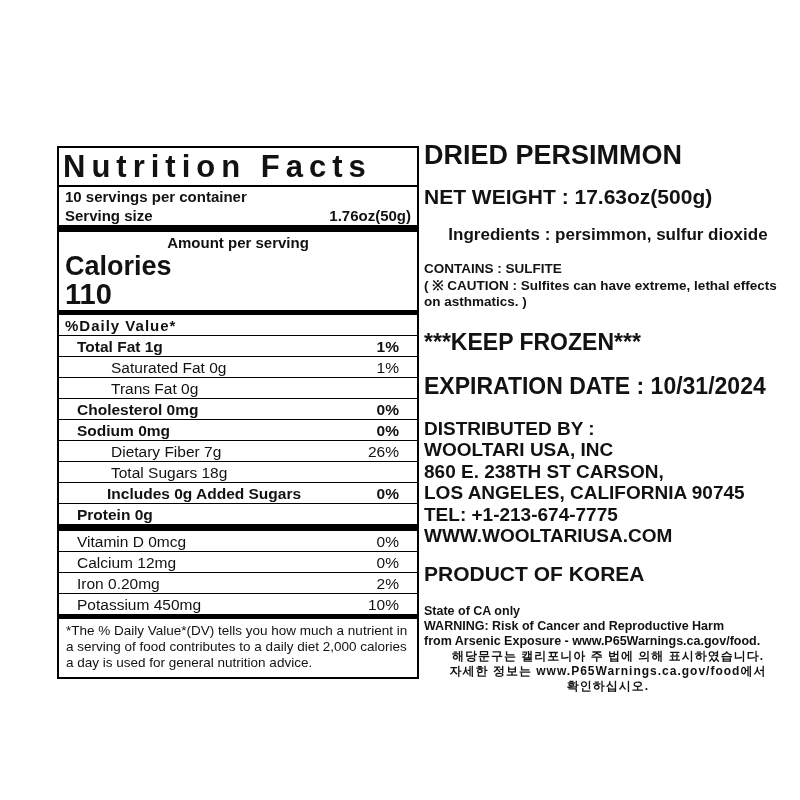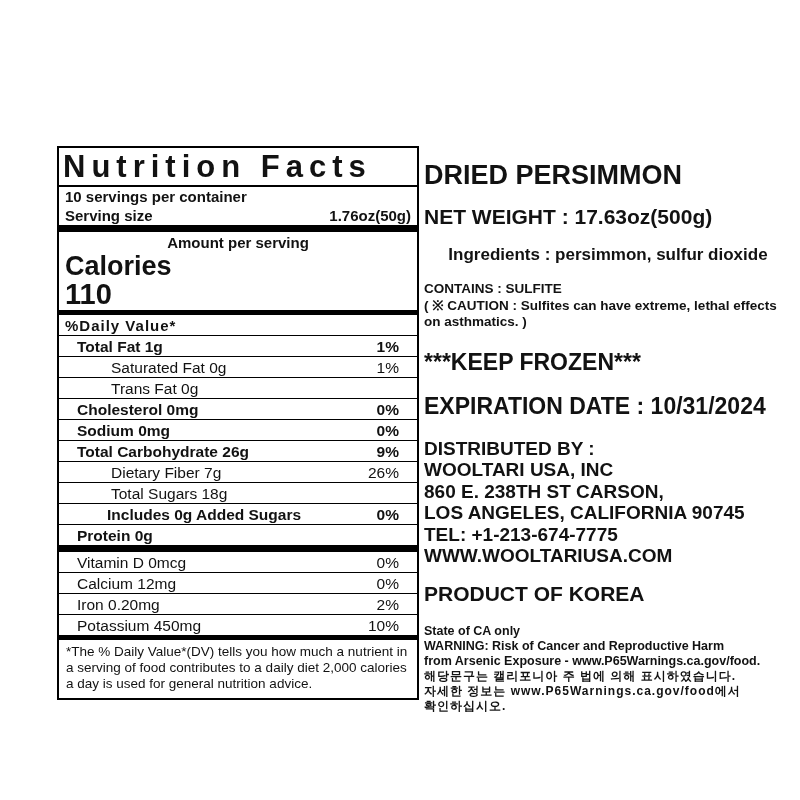--- a/index.html
+++ b/index.html
@@ -40,31 +40,31 @@
     border-bottom:1px solid #000;
   }
   .nf-row.bold { font-weight:bold; }
   .nf-row.nosep { border-bottom:none; }
   .ind1 { padding-left:34px; }
   .ind2 { padding-left:48px; }
   .ind2 > .nut-name { font-weight:bold; }
   .nf-foot { font-size:13.5px; line-height:16px; padding:4px 7px 6px; }
 
   
-  .info { position:absolute; left:424px; top:160px; width:368px; }
+  .info { position:absolute; left:424px; top:140px; width:368px; }
   .prod-name   { font-weight:bold; font-size:27px; line-height:30px; margin-bottom:15px; }
   .net-weight  { font-weight:bold; font-size:21px; line-height:23px; margin-bottom:17px; }
   .ingredients { font-weight:bold; font-size:17px; line-height:19px; margin-bottom:17px;text-align:center; }
   .contains-block { font-weight:bold; font-size:13.5px; line-height:16.5px; margin-bottom:19px; }
   .keep-frozen { font-weight:bold; font-size:23px; line-height:25px; margin-bottom:19px; }
   .expiration  { font-weight:bold; font-size:23px; line-height:25px; margin-bottom:19px; }
   .distributor { font-weight:bold; font-size:19px; line-height:21.5px; margin-bottom:15px; }
   .origin      { font-weight:bold; font-size:21px; line-height:23px; margin-bottom:19px; }
   .ca-block    { font-weight:bold; font-size:12.5px; line-height:15px; }
-  .ca-block .kr { font-size:12px; letter-spacing:1px; }
+  .ca-block .kr { font-size:12px; letter-spacing:1px;text-align:center; }
 </style>
 </head>
 <body>
 
 <div class="page">
 
   <section class="nf-box">
     <div class="nf-title">Nutrition Facts</div>
 
     <div class="nf-line">10 servings per container</div>
@@ -99,24 +99,20 @@
       <span class="nut-name ind1">Trans Fat 0g</span>
       <span class="nut-dv"></span>
     </div>
     <div class="nf-row bold">
       <span class="nut-name">Cholesterol 0mg</span>
       <span class="nut-dv">0%</span>
     </div>
     <div class="nf-row bold">
       <span class="nut-name">Sodium 0mg</span>
       <span class="nut-dv">0%</span>
-    </div>
-    <div class="nf-row bold">
-      <span class="nut-name">Total Carbohydrate 26g</span>
-      <span class="nut-dv">9%</span>
     </div>
     <div class="nf-row">
       <span class="nut-name ind1">Dietary Fiber 7g</span>
       <span class="nut-dv">26%</span>
     </div>
     <div class="nf-row">
       <span class="nut-name ind1">Total Sugars 18g</span>
       <span class="nut-dv"></span>
     </div>
     <div class="nf-row bold ind2">

